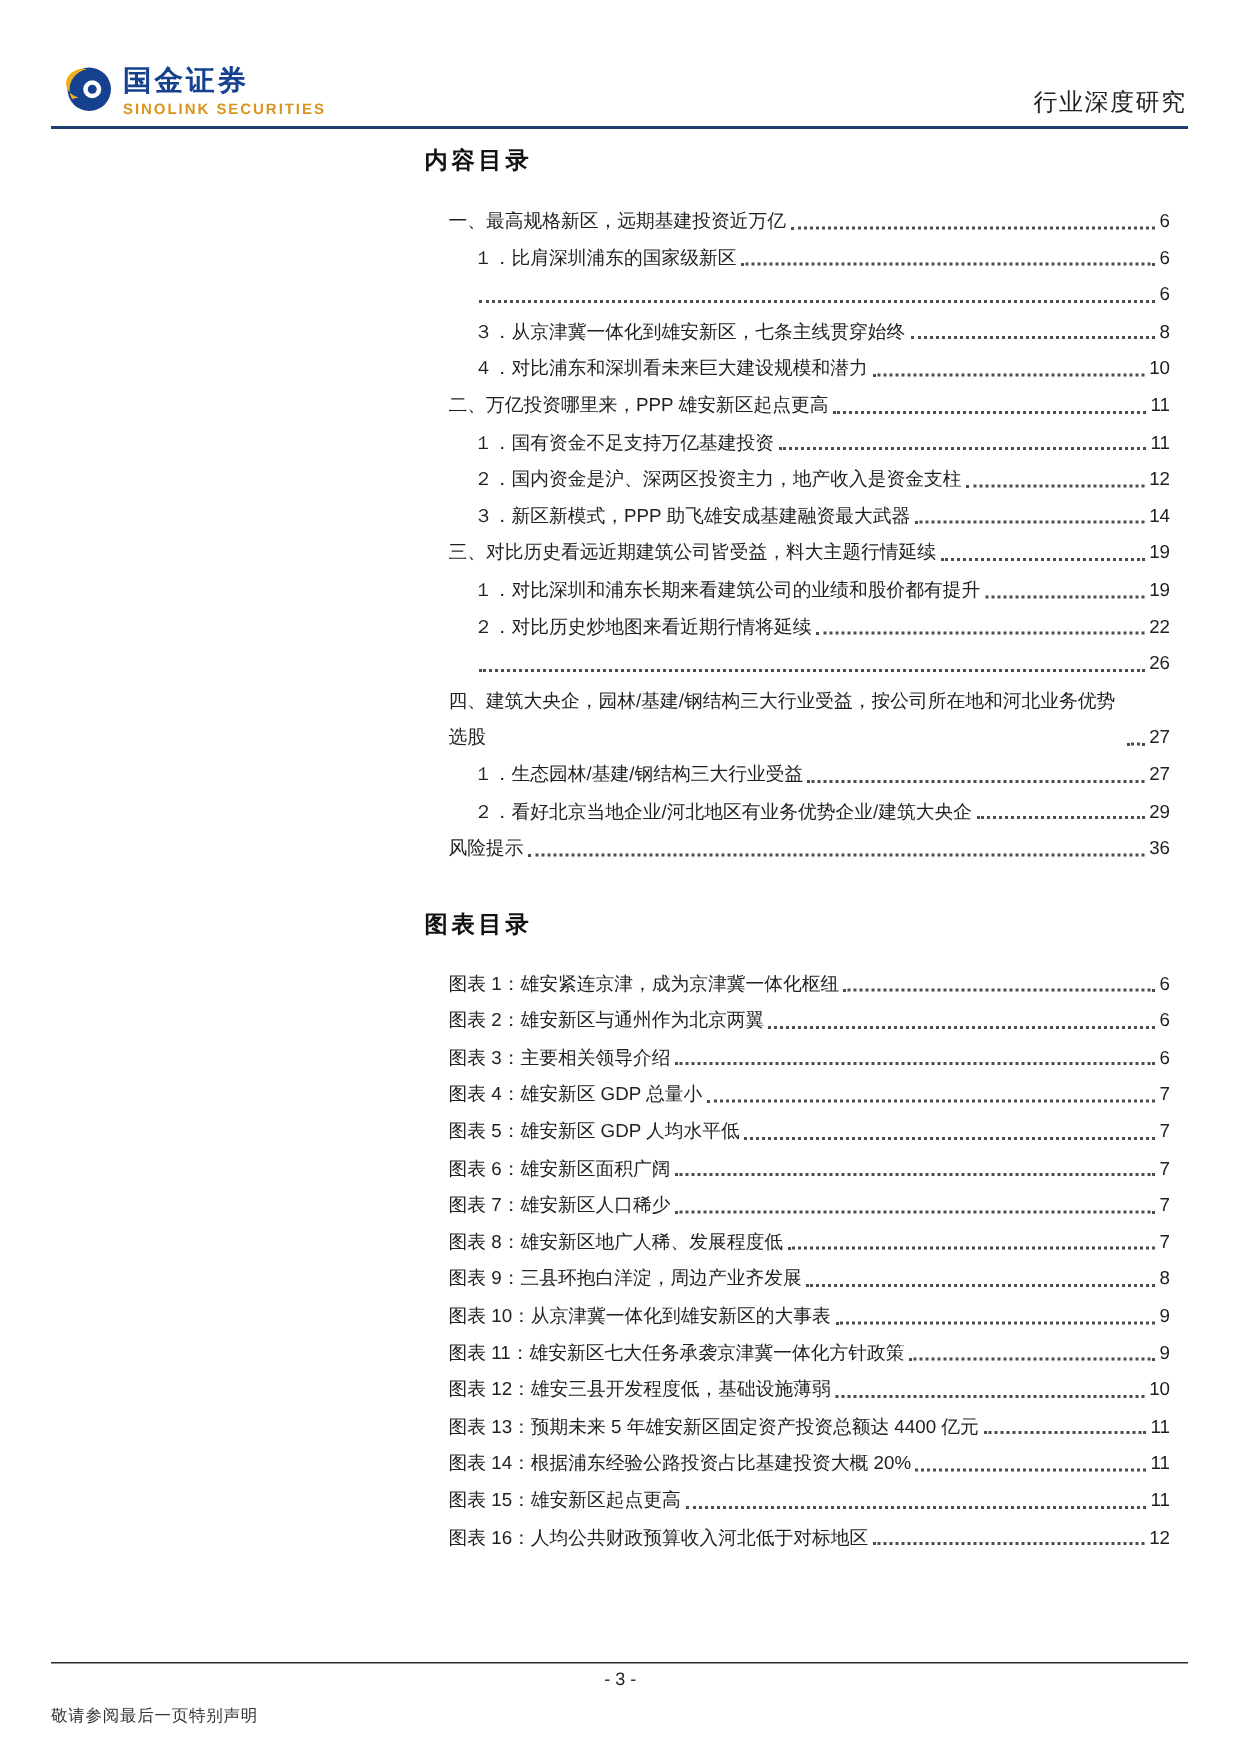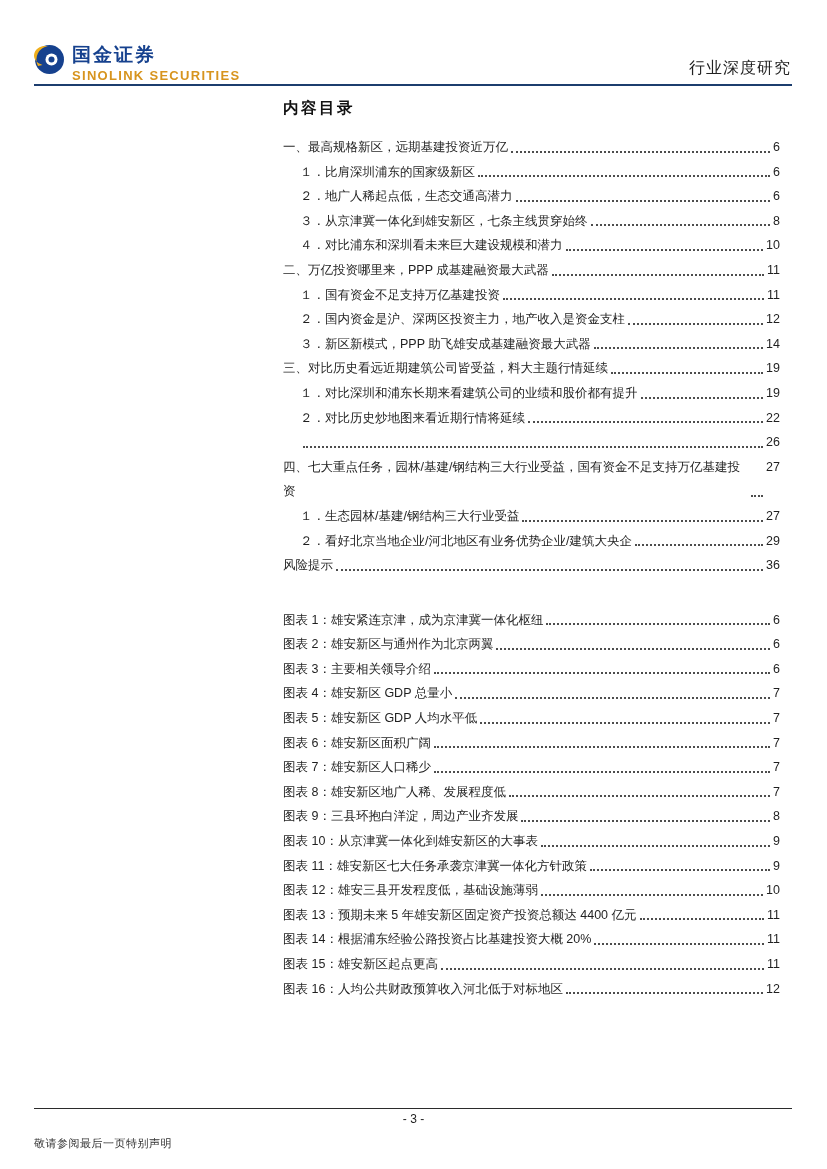--- a/index.html
+++ b/index.html
@@ -11,37 +11,37 @@
     background: #ffffff;
     font-family: "Liberation Sans", "DejaVu Sans", sans-serif;
     color: var(--text-main, #1f1f1f);
     overflow: hidden;
     margin: 0 auto;
   }
 
   
   .logo {
     position: absolute;
-    left: 34px;
+    left: 44px;
     top: 44px;
     display: flex;
     align-items: flex-start;
     gap: 7px;
   }
   .logo-icon-wrap { width: 31px; height: 31px; flex: 0 0 auto; }
   .logo-text { display: flex; flex-direction: column; }
   .logo-cn {
     font-size: 19px;
     font-weight: 700;
     color: var(--brand-blue, #16418e);
     letter-spacing: 2px;
     line-height: 22px;
   }
   .logo-en {
-    font-size: 13px;
+    font-size: 10px;
     font-weight: 700;
     color: var(--brand-gold, #d7941e);
     letter-spacing: 1.3px;
     margin-top: 2px;
   }
   .report-type {
     position: absolute;
     right: 36px;
     top: 58px;
     font-size: 16px;
@@ -69,24 +69,25 @@
     font-weight: 700;
     letter-spacing: 2.5px;
     color: #111111;
     line-height: 18px;
   }
   .entry-list { margin-top: 18px; }
   #toc-list { margin-bottom: 30px; }
 
   .toc-entry, .figure-entry {
     display: flex;
-    align-items: flex-start;
+    align-items: flex-end;
     font-size: 12.5px;
     line-height: 24.6px;
     color: var(--text-main, #1f1f1f);
+    margin-left: 16px;
   }
   .toc-entry.indent { padding-left: 17px; }
   .entry-text { min-width: 0; }
   .entry-dots {
     flex: 1 1 12px;
     min-width: 12px;
     border-bottom: 2px dotted #4d4d4d;
     margin: 0 3px 7px 3px;
     height: 0;
     align-self: flex-end;
@@ -149,36 +150,35 @@
     <span class="entry-text">一、最高规格新区，远期基建投资近万亿</span>
     <span class="entry-dots"></span>
     <span class="entry-page">6</span>
   </div>
         <div class="toc-entry indent">
     <span class="entry-text">１．比肩深圳浦东的国家级新区</span>
     <span class="entry-dots"></span>
     <span class="entry-page">6</span>
   </div>
         <div class="toc-entry indent">
-    <span class="entry-text">２．地广人稀起点低，生态交通高潜力</span>
     <span class="entry-dots"></span>
     <span class="entry-page">6</span>
   </div>
         <div class="toc-entry indent">
     <span class="entry-text">３．从京津冀一体化到雄安新区，七条主线贯穿始终</span>
     <span class="entry-dots"></span>
     <span class="entry-page">8</span>
   </div>
         <div class="toc-entry indent">
     <span class="entry-text">４．对比浦东和深圳看未来巨大建设规模和潜力</span>
     <span class="entry-dots"></span>
     <span class="entry-page">10</span>
   </div>
         <div class="toc-entry">
-    <span class="entry-text">二、万亿投资哪里来，PPP 成基建融资最大武器</span>
+    <span class="entry-text">二、万亿投资哪里来，PPP 雄安新区起点更高</span>
     <span class="entry-dots"></span>
     <span class="entry-page">11</span>
   </div>
         <div class="toc-entry indent">
     <span class="entry-text">１．国有资金不足支持万亿基建投资</span>
     <span class="entry-dots"></span>
     <span class="entry-page">11</span>
   </div>
         <div class="toc-entry indent">
     <span class="entry-text">２．国内资金是沪、深两区投资主力，地产收入是资金支柱</span>
@@ -203,41 +203,42 @@
         <div class="toc-entry indent">
     <span class="entry-text">２．对比历史炒地图来看近期行情将延续</span>
     <span class="entry-dots"></span>
     <span class="entry-page">22</span>
   </div>
         <div class="toc-entry indent">
     <span class="entry-dots"></span>
     <span class="entry-page">26</span>
   </div>
         <div class="toc-entry">
-    <span class="entry-text">四、七大重点任务，园林/基建/钢结构三大行业受益，国有资金不足支持万亿基建投资</span>
+    <span class="entry-text">四、建筑大央企，园林/基建/钢结构三大行业受益，按公司所在地和河北业务优势选股</span>
     <span class="entry-dots"></span>
     <span class="entry-page">27</span>
   </div>
         <div class="toc-entry indent">
     <span class="entry-text">１．生态园林/基建/钢结构三大行业受益</span>
     <span class="entry-dots"></span>
     <span class="entry-page">27</span>
   </div>
         <div class="toc-entry indent">
     <span class="entry-text">２．看好北京当地企业/河北地区有业务优势企业/建筑大央企</span>
     <span class="entry-dots"></span>
     <span class="entry-page">29</span>
   </div>
         <div class="toc-entry">
     <span class="entry-text">风险提示</span>
     <span class="entry-dots"></span>
     <span class="entry-page">36</span>
   </div>
       </div>
 
+    <h2 class="section-title">图表目录</h2>
     <div class="entry-list" id="figures-list">
         <div class="figure-entry">
     <span class="entry-text">图表 1：雄安紧连京津，成为京津冀一体化枢纽</span>
     <span class="entry-dots"></span>
     <span class="entry-page">6</span>
   </div>
         <div class="figure-entry">
     <span class="entry-text">图表 2：雄安新区与通州作为北京两翼</span>
     <span class="entry-dots"></span>
     <span class="entry-page">6</span>

